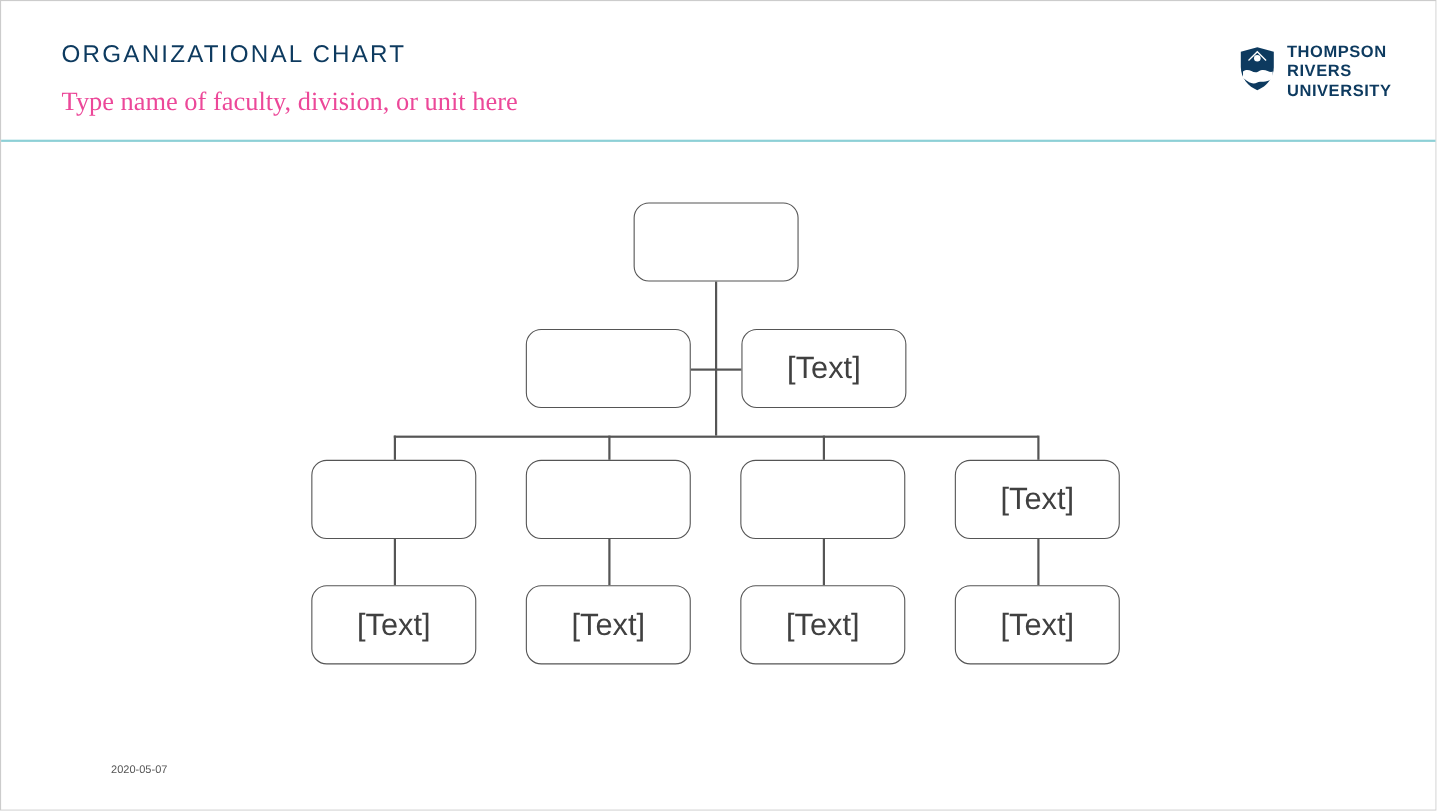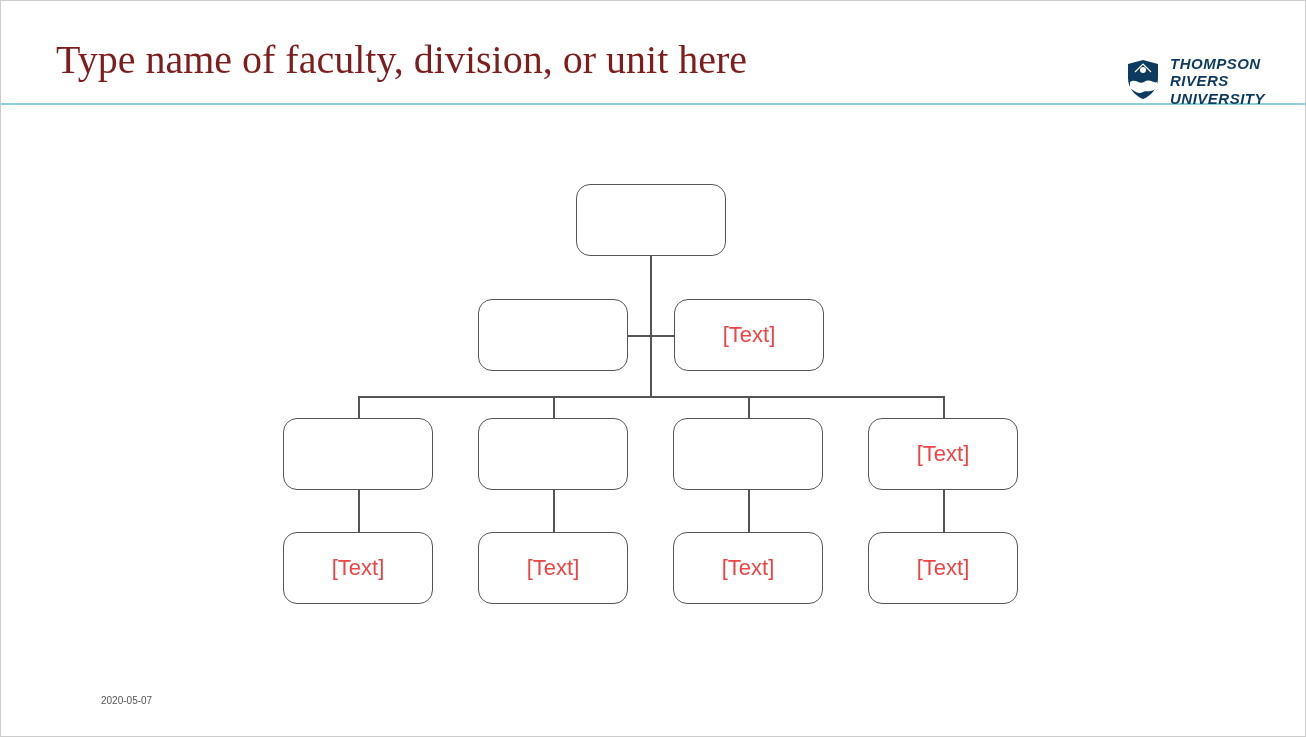--- a/index.html
+++ b/index.html
@@ -25,32 +25,31 @@
   .chart-label {
     color: #0d3a5f;
     font-size: 22px;
     font-weight: 500;
     letter-spacing: 2px;
     font-family: Arial, sans-serif;
     margin-bottom: 18px;
   }
   .subtitle {
     font-family: Georgia, "Times New Roman", serif;
-    font-size: 40px;
-    color: #7f1d1d;
+    font-size: 24px;
+    color: #ec4899;
     font-weight: 400;
   }
   .logo {
     position: absolute;
-    top: 54px;
+    top: 38px;
     right: 40px;
     display: flex;
     align-items: center;
     gap: 8px;
-    font-style: italic;
   }
   .logo-text {
     color: #0d3a5f;
     font-weight: 700;
     font-size: 15px;
     line-height: 1.15;
     letter-spacing: 0.5px;
   }
   .canvas {
     position: absolute;
@@ -61,42 +60,43 @@
   }
   .node {
     position: absolute;
     border: 1.5px solid #555;
     border-radius: 14px;
     background: #fff;
     display: flex;
     align-items: center;
     justify-content: center;
     font-family: Arial, sans-serif;
-    font-size: 22px;
-    color: #ef4444;
+    font-size: 28px;
+    color: #404040;
   }
   .conn {
     position: absolute;
     background: #555;
   }
   .footer-date {
     position: absolute;
     left: 100px;
     bottom: 30px;
     font-size: 10px;
     color: #555;
     font-family: Arial, sans-serif;
   }
 </style>
 </head>
 <body>
 
 <div class="slide">
 
   <div class="header">
+    <div class="chart-label">ORGANIZATIONAL CHART</div>
     <div class="subtitle">Type name of faculty, division, or unit here</div>
     <div class="logo">
       <span>
         <svg width="38" height="42" viewBox="0 0 38 42">
           <path d="M19 2 L34 6 L34 20 C34 30 27 38 19 41 C11 38 4 30 4 20 L4 6 Z" fill="#0d3a5f"></path>
           <path d="M19 8 L19 8 M14 11 L19 6 L24 11 M11 14 L19 6 L27 14" stroke="#fff" stroke-width="1.2" fill="none"></path>
           <circle cx="19" cy="12" r="3" fill="#fff"></circle>
           <path d="M6 24 C12 20 15 27 20 24 C26 20 30 26 33 24 L33 30 C27 35 22 32 19 34 C14 37 9 32 6 30 Z" fill="#fff"></path>
         </svg>
       </span>

